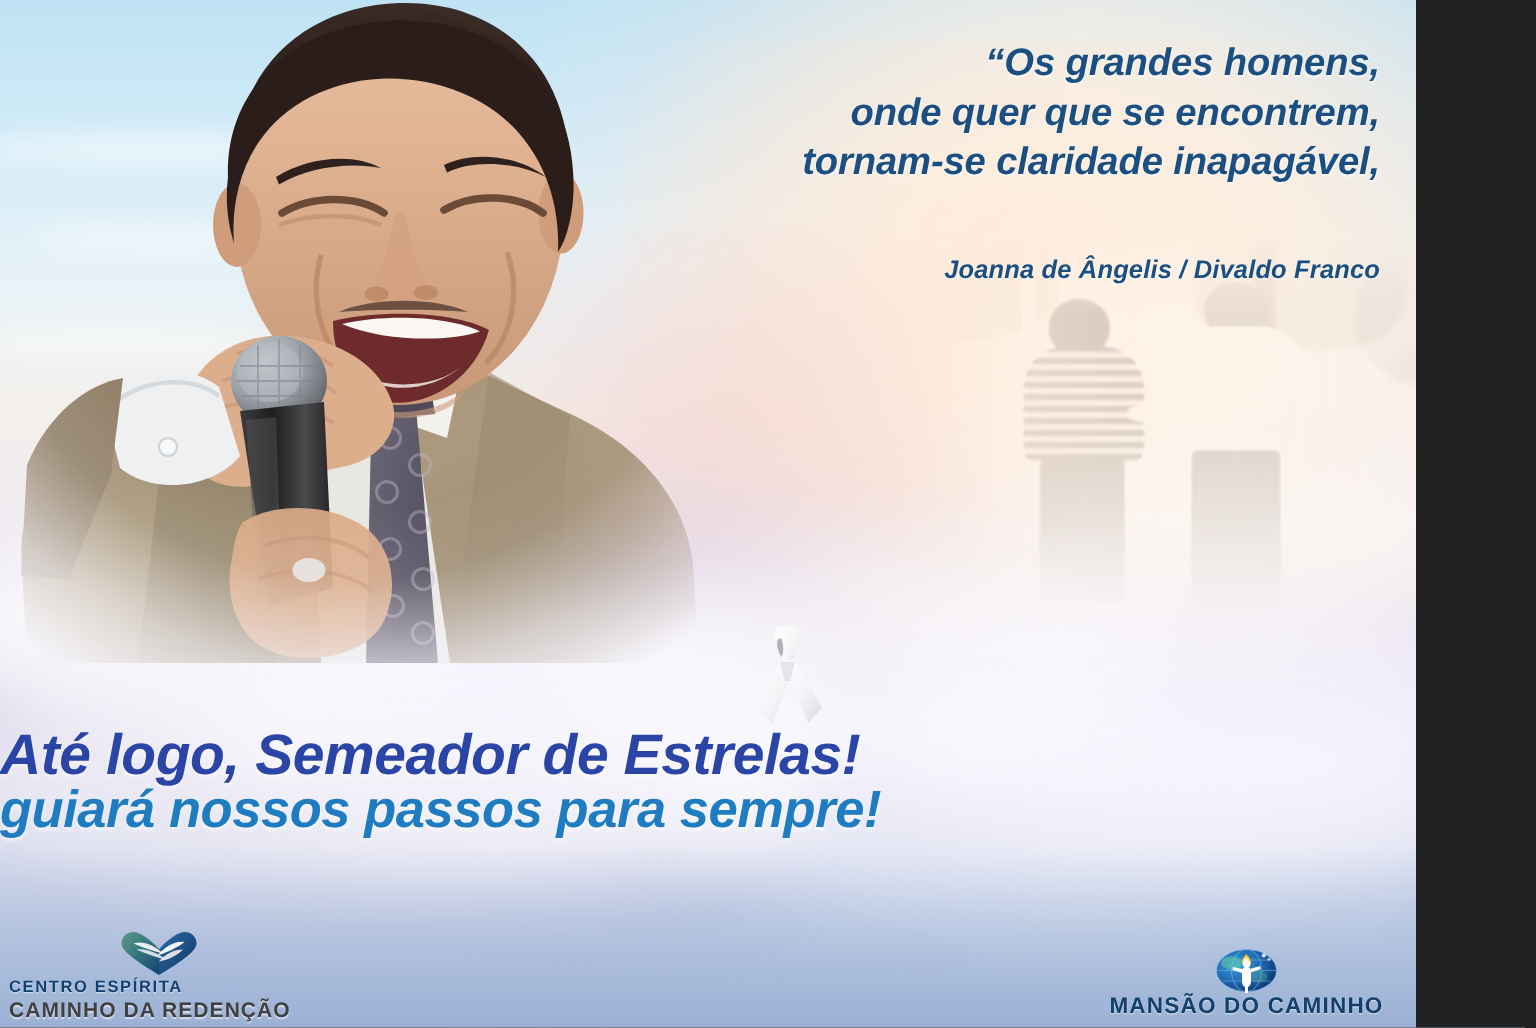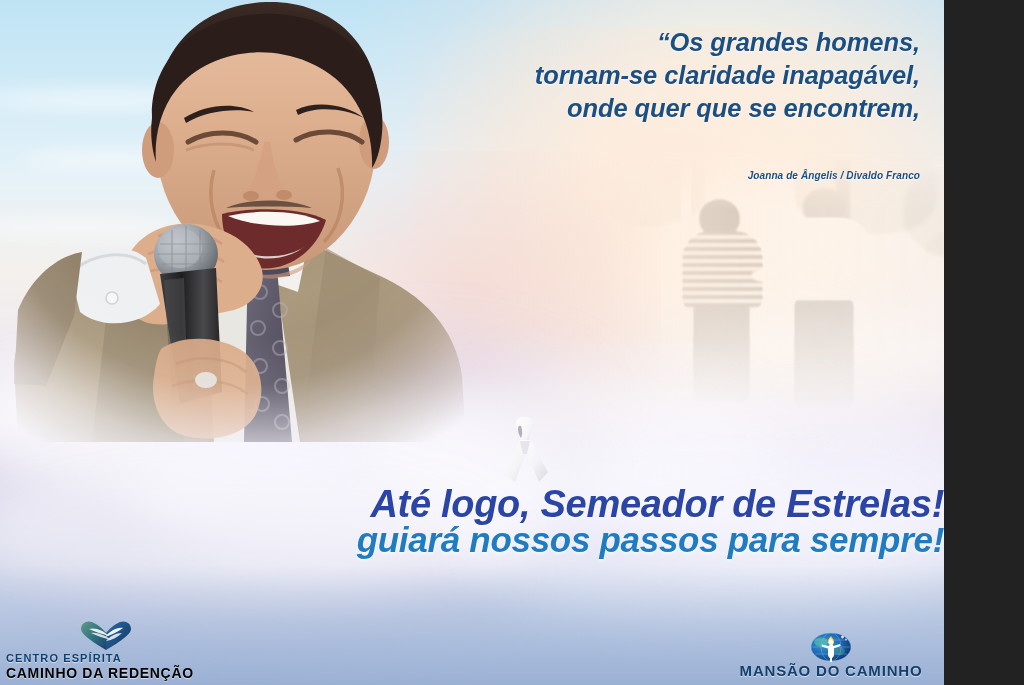--- a/index.html
+++ b/index.html
@@ -152,35 +152,34 @@
   }
   .quote .ln{display:block; white-space:nowrap;}
   .quote-attr{
     position:absolute;
     right:24px; top:170px;
     width:660px;
     text-align:right;
     color:#1b4f82;
     font-style:italic;
     font-weight:bold;
-    font-size:10px;
+    font-size:17px;
     letter-spacing:.1px;
     text-shadow:0 1px 2px rgba(255,255,255,.7);
   }
 
   
   .headline{
     position:absolute;
     left:0; right:0; top:486px;
-    text-align:right;
+    text-align:left;
     font-style:italic;
     font-weight:bold;
     letter-spacing:-.3px;
     line-height:36px;
-    padding-left:47px;
   }
   .headline .hl{display:block; white-space:nowrap;}
   .hl1{font-size:38px; color:#2b45a6; text-shadow:0 2px 3px rgba(255,255,255,.6);}
   .hl2{font-size:35px; color:#2550ab; text-shadow:0 2px 3px rgba(255,255,255,.6);}
   .hl3{font-size:35px; color:#1f7cc0; text-shadow:0 2px 3px rgba(255,255,255,.6);}
 
   
   .footer-left{
     position:absolute; left:6px; bottom:4px;
     width:200px; 
@@ -189,21 +188,21 @@
     position:absolute; right:8px; bottom:6px;
     width:210px; text-align:center;
   }
   .logo-mark{display:block; margin:0 auto;}
   .brand-top{
     font-size:11px; font-weight:bold; color:#12406e;
     letter-spacing:1.1px; line-height:13px;
     text-shadow:0 1px 1px rgba(255,255,255,.6);
   }
   .brand-main{
-    font-size:14px; font-weight:bold; color:#000000;
+    font-size:14px; font-weight:bold; color:#404040;
     letter-spacing:.7px; line-height:16px;
     text-shadow:0 1px 1px rgba(255,255,255,.6);
   }
   .brand-single{
     font-size:15px; font-weight:bold; color:#123f6b;
     letter-spacing:.8px; line-height:17px;
     text-shadow:0 1px 1px rgba(255,255,255,.6);
   }
   
   .bottom-haze{
@@ -393,22 +392,22 @@
       <path d="M154 356 C176 342 214 344 236 360 C254 374 258 400 248 422
                C236 446 198 452 172 442 C150 433 142 406 146 384 C148 370 150 361 154 356 Z" fill="#d9aa88" opacity=".93"></path>
       <path d="M168 372 C192 362 222 366 238 380" stroke="#c08f6f" stroke-width="2.6" fill="none" opacity=".5"></path>
       <path d="M164 394 C190 384 222 388 240 402" stroke="#c08f6f" stroke-width="2.6" fill="none" opacity=".45"></path>
       <ellipse cx="198" cy="388" rx="11" ry="8" fill="#e9e9ea" opacity=".85"></ellipse>
     </svg>
   </div>
 
   <div class="quote">
     <span class="ln">“Os grandes homens,</span>
+    <span class="ln">onde quer que se encontrem,</span>
     <span class="ln">tornam-se claridade inapagável,</span>
-    <span class="ln">onde quer que se encontrem,</span>
   </div>
   <div class="quote-attr">Joanna de Ângelis / Divaldo Franco</div>
 
   <div class="ribbon-wrap">
     <svg viewBox="0 0 76 76" width="76" height="76" aria-hidden="true">
       <defs>
         <linearGradient id="ribG" x1="0" y1="0" x2="1" y2="1">
           <stop offset="0%" stop-color="#ffffff"></stop>
           <stop offset="55%" stop-color="#f4f3f6"></stop>
           <stop offset="100%" stop-color="#dcdae2"></stop>

